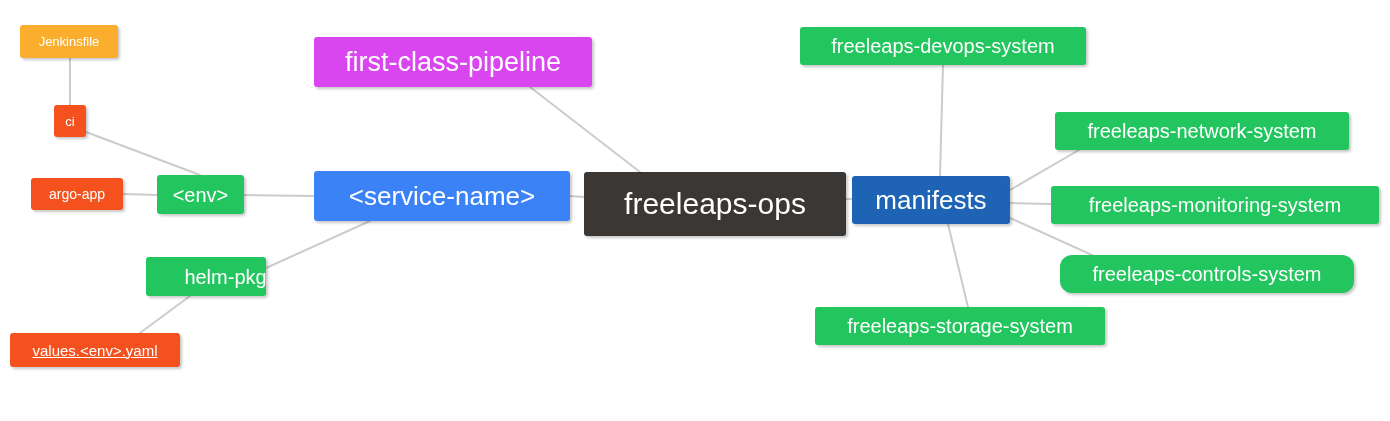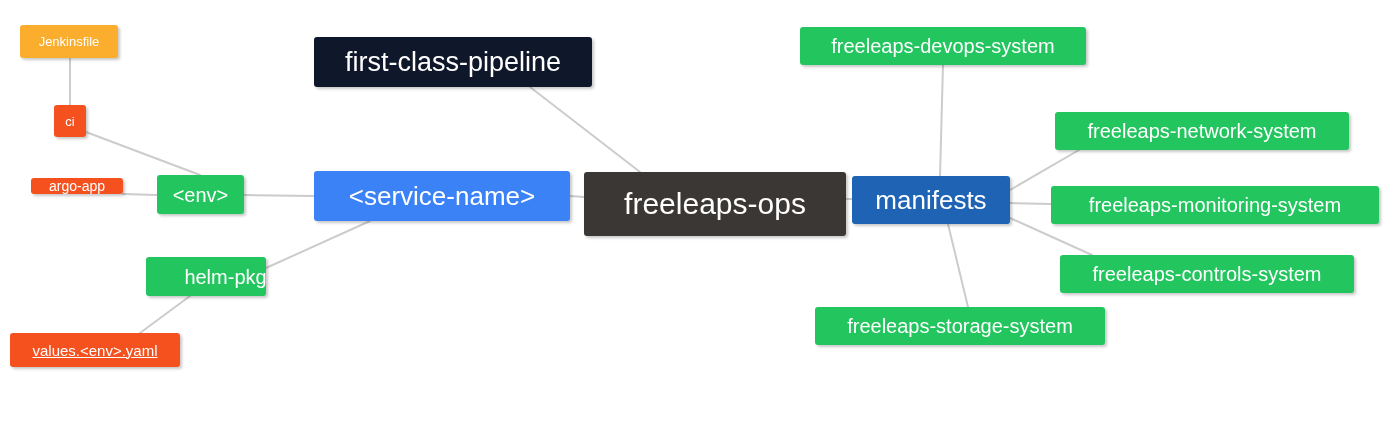--- a/index.html
+++ b/index.html
@@ -66,53 +66,53 @@
       <line x1="1010" y1="218" x2="1092" y2="255" stroke="#cccccc" stroke-width="2" stroke-linecap="round"></line>
       <line x1="948" y1="224" x2="968" y2="307" stroke="#cccccc" stroke-width="2" stroke-linecap="round"></line>
     </svg>
   <div id="node-layer">
       <div class="node" style="left: 20px; top: 25px; width: 98px; height: 33px; background: rgb(251, 173, 46); font-size: 13px;">
         <span class="node-label">Jenkinsfile</span>
       </div>
       <div class="node" style="left: 54px; top: 105px; width: 32px; height: 32px; background: rgb(244, 81, 30); font-size: 13px;">
         <span class="node-label">ci</span>
       </div>
-      <div class="node" style="left: 31px; top: 178px; width: 92px; height: 16px; background: rgb(244, 81, 30); font-size: 14px;">
+      <div class="node" style="left: 31px; top: 178px; width: 92px; height: 32px; background: rgb(244, 81, 30); font-size: 14px;">
         <span class="node-label">argo-app</span>
       </div>
       <div class="node" style="left: 157px; top: 175px; width: 87px; height: 39px; background: rgb(34, 197, 94); font-size: 20px;">
         <span class="node-label">&lt;env&gt;</span>
       </div>
       <div class="node" style="left: 10px; top: 333px; width: 170px; height: 34px; background: rgb(244, 81, 30); font-size: 15px; text-decoration: underline;">
         <span class="node-label">values.&lt;env&gt;.yaml</span>
       </div>
       <div class="node" style="left: 146px; top: 257px; width: 120px; height: 39px; background: rgb(34, 197, 94); font-size: 20px; padding-left: 48px;">
         <span class="node-label">helm-pkg</span>
       </div>
-      <div class="node" style="left: 314px; top: 37px; width: 278px; height: 50px; background: #0f172a; font-size: 27px;">
+      <div class="node" style="left: 314px; top: 37px; width: 278px; height: 50px; background: #d946ef; font-size: 27px;">
         <span class="node-label">first-class-pipeline</span>
       </div>
       <div class="node" style="left: 314px; top: 171px; width: 256px; height: 50px; background: #3b82f6; font-size: 26px;">
         <span class="node-label">&lt;service-name&gt;</span>
       </div>
       <div class="node" style="left: 584px; top: 172px; width: 262px; height: 64px; background: rgb(59, 55, 52); font-size: 30px;">
         <span class="node-label">freeleaps-ops</span>
       </div>
       <div class="node" style="left: 852px; top: 176px; width: 158px; height: 48px; background: rgb(31, 100, 180); font-size: 26px;">
         <span class="node-label">manifests</span>
       </div>
       <div class="node" style="left: 800px; top: 27px; width: 286px; height: 38px; background: rgb(34, 197, 94); font-size: 20px;">
         <span class="node-label">freeleaps-devops-system</span>
       </div>
       <div class="node" style="left: 1055px; top: 112px; width: 294px; height: 38px; background: rgb(34, 197, 94); font-size: 20px;">
         <span class="node-label">freeleaps-network-system</span>
       </div>
       <div class="node" style="left: 1051px; top: 186px; width: 328px; height: 38px; background: rgb(34, 197, 94); font-size: 20px;">
         <span class="node-label">freeleaps-monitoring-system</span>
       </div>
-      <div class="node" style="left: 1060px; top: 255px; width: 294px; height: 38px; background: rgb(34, 197, 94); font-size: 20px;">
+      <div class="node" style="left: 1060px; top: 255px; width: 294px; height: 38px; background: rgb(34, 197, 94); font-size: 20px; border-radius: 12px;">
         <span class="node-label">freeleaps-controls-system</span>
       </div>
       <div class="node" style="left: 815px; top: 307px; width: 290px; height: 38px; background: rgb(34, 197, 94); font-size: 20px;">
         <span class="node-label">freeleaps-storage-system</span>
       </div>
     </div>
 </div>
 
 </body></html>

